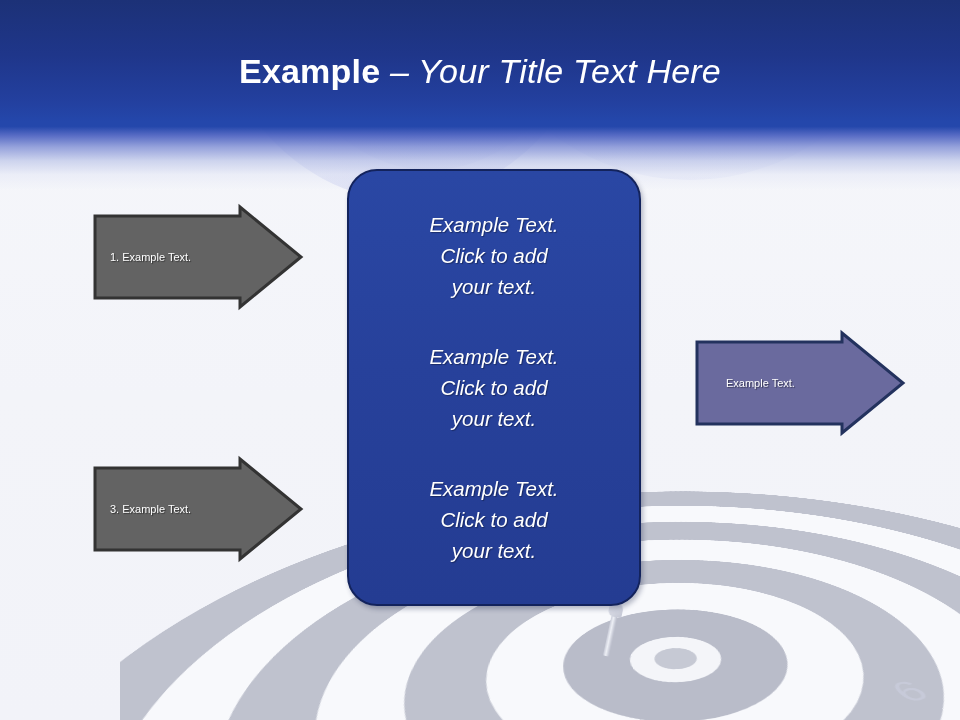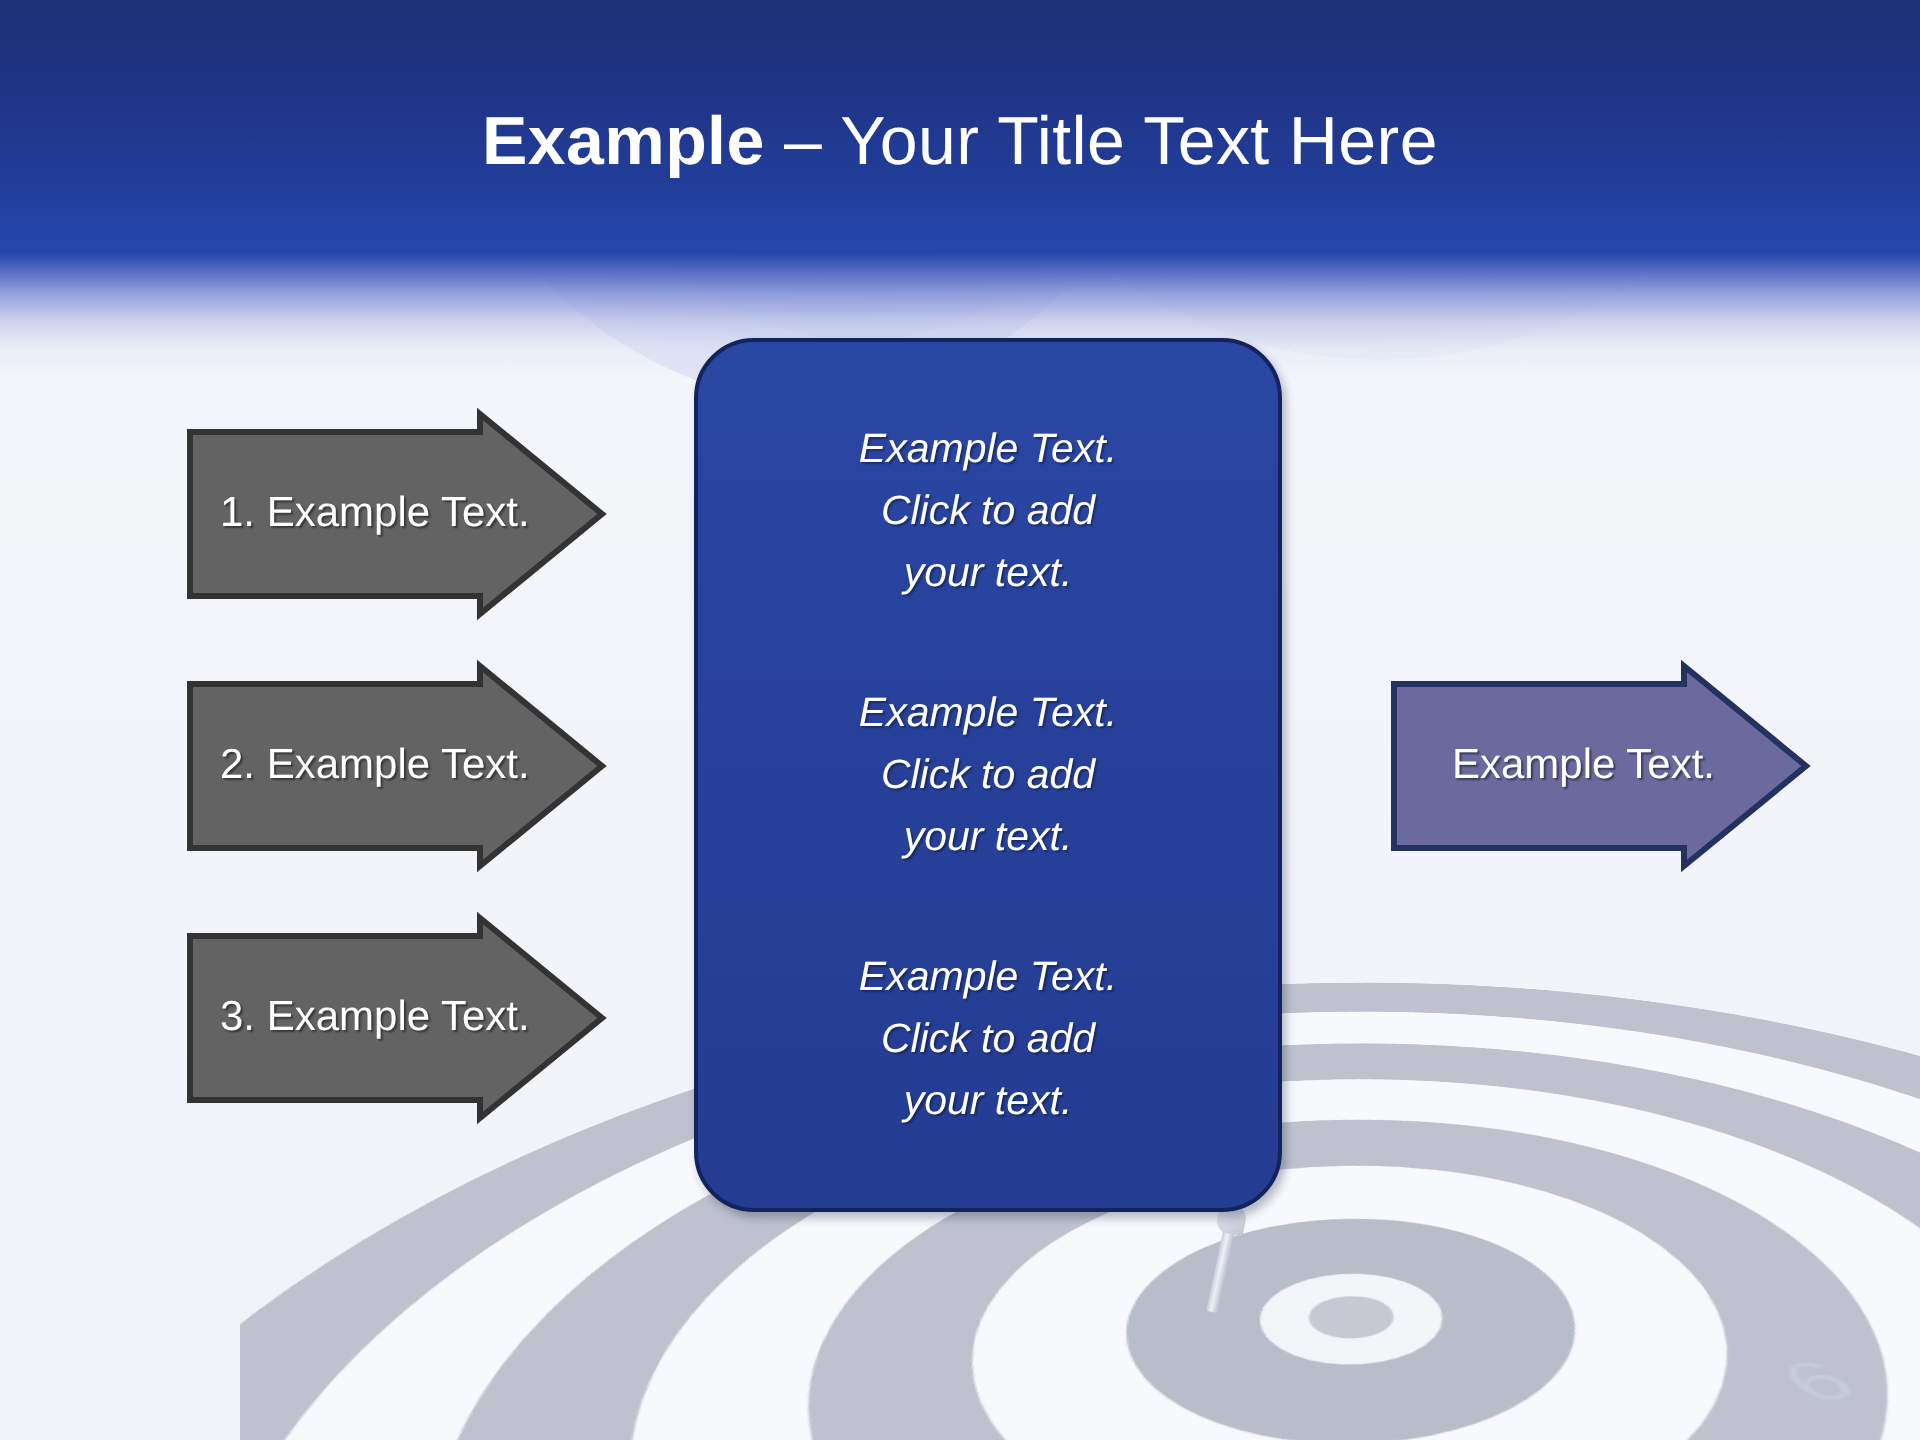--- a/index.html
+++ b/index.html
@@ -155,35 +155,35 @@
     top: 50px;
     width: 960px;
     text-align: center;
     color: #ffffff;
     font-size: 34px;
     line-height: 42px;
     letter-spacing: .2px;
     white-space: nowrap;
   }
   .title .strong { font-weight: bold; }
-  .title .light  { font-weight: normal; }
+  .title .light  { font-weight: normal; font-style: italic; }
 
   
 
   .arrow {
     position: absolute;
     display: flex;
     align-items: center;
   }
   .arrow svg { position: absolute; left: 0; top: 0; overflow: visible; }
   .arrow .arrow-label {
     position: relative;
     z-index: 2;
     color: #ffffff;
-    font-size: 21px;
+    font-size: 11px;
     line-height: 20px;
     text-shadow: 1px 1px 1px rgba(0,0,0,.45);
     white-space: nowrap;
   }
 
   .arrow-gray { width: 212px; height: 106px; }
   .arrow-gray .arrow-label { padding-left: 18px; }
 
   .arrow-1 { left: 92px; top: 204px; }
   .arrow-2 { left: 92px; top: 330px; }
@@ -262,26 +262,20 @@
     <span class="strong">Example</span><span class="light"> – Your Title Text Here</span>
   </div>
 
   <div class="arrow arrow-gray arrow-1">
     <svg width="212" height="106" viewBox="0 0 212 106">
       <polygon points="3,12 148,12 148,3 209,53 148,103 148,94 3,94" fill="#636363" stroke="#333333" stroke-width="3" stroke-linejoin="miter"></polygon>
     </svg>
     <span class="arrow-label">1. Example Text.</span>
   </div>
 
-  <div class="arrow arrow-gray arrow-2">
-    <svg width="212" height="106" viewBox="0 0 212 106">
-      <polygon points="3,12 148,12 148,3 209,53 148,103 148,94 3,94" fill="#636363" stroke="#333333" stroke-width="3" stroke-linejoin="miter"></polygon>
-    </svg>
-    <span class="arrow-label">2. Example Text.</span>
-  </div>
 
   <div class="arrow arrow-gray arrow-3">
     <svg width="212" height="106" viewBox="0 0 212 106">
       <polygon points="3,12 148,12 148,3 209,53 148,103 148,94 3,94" fill="#636363" stroke="#333333" stroke-width="3" stroke-linejoin="miter"></polygon>
     </svg>
     <span class="arrow-label">3. Example Text.</span>
   </div>
 
   <div class="panel">
     <div class="panel-block">Example Text.

